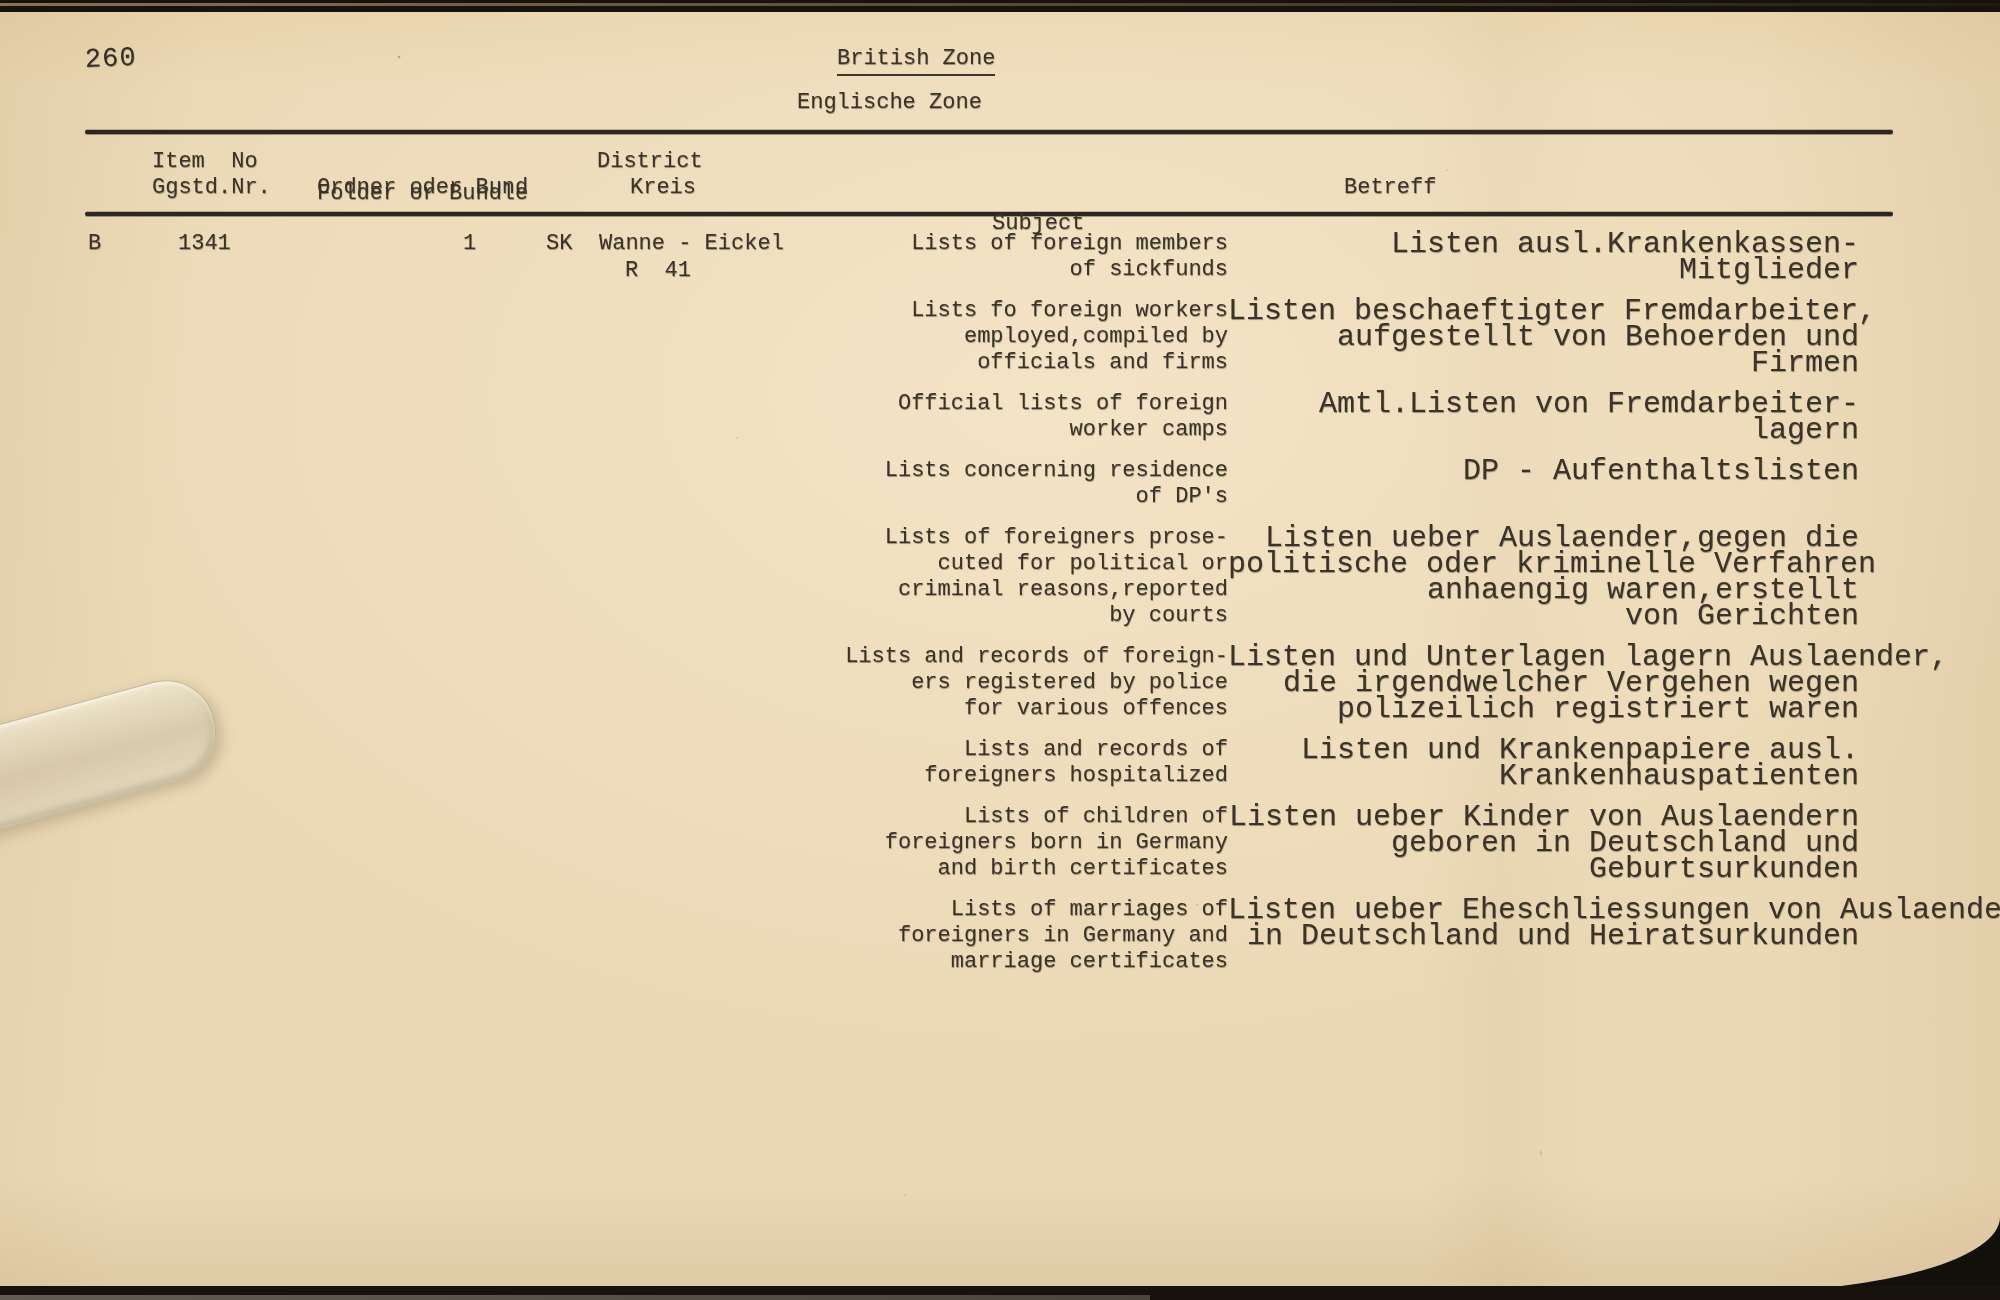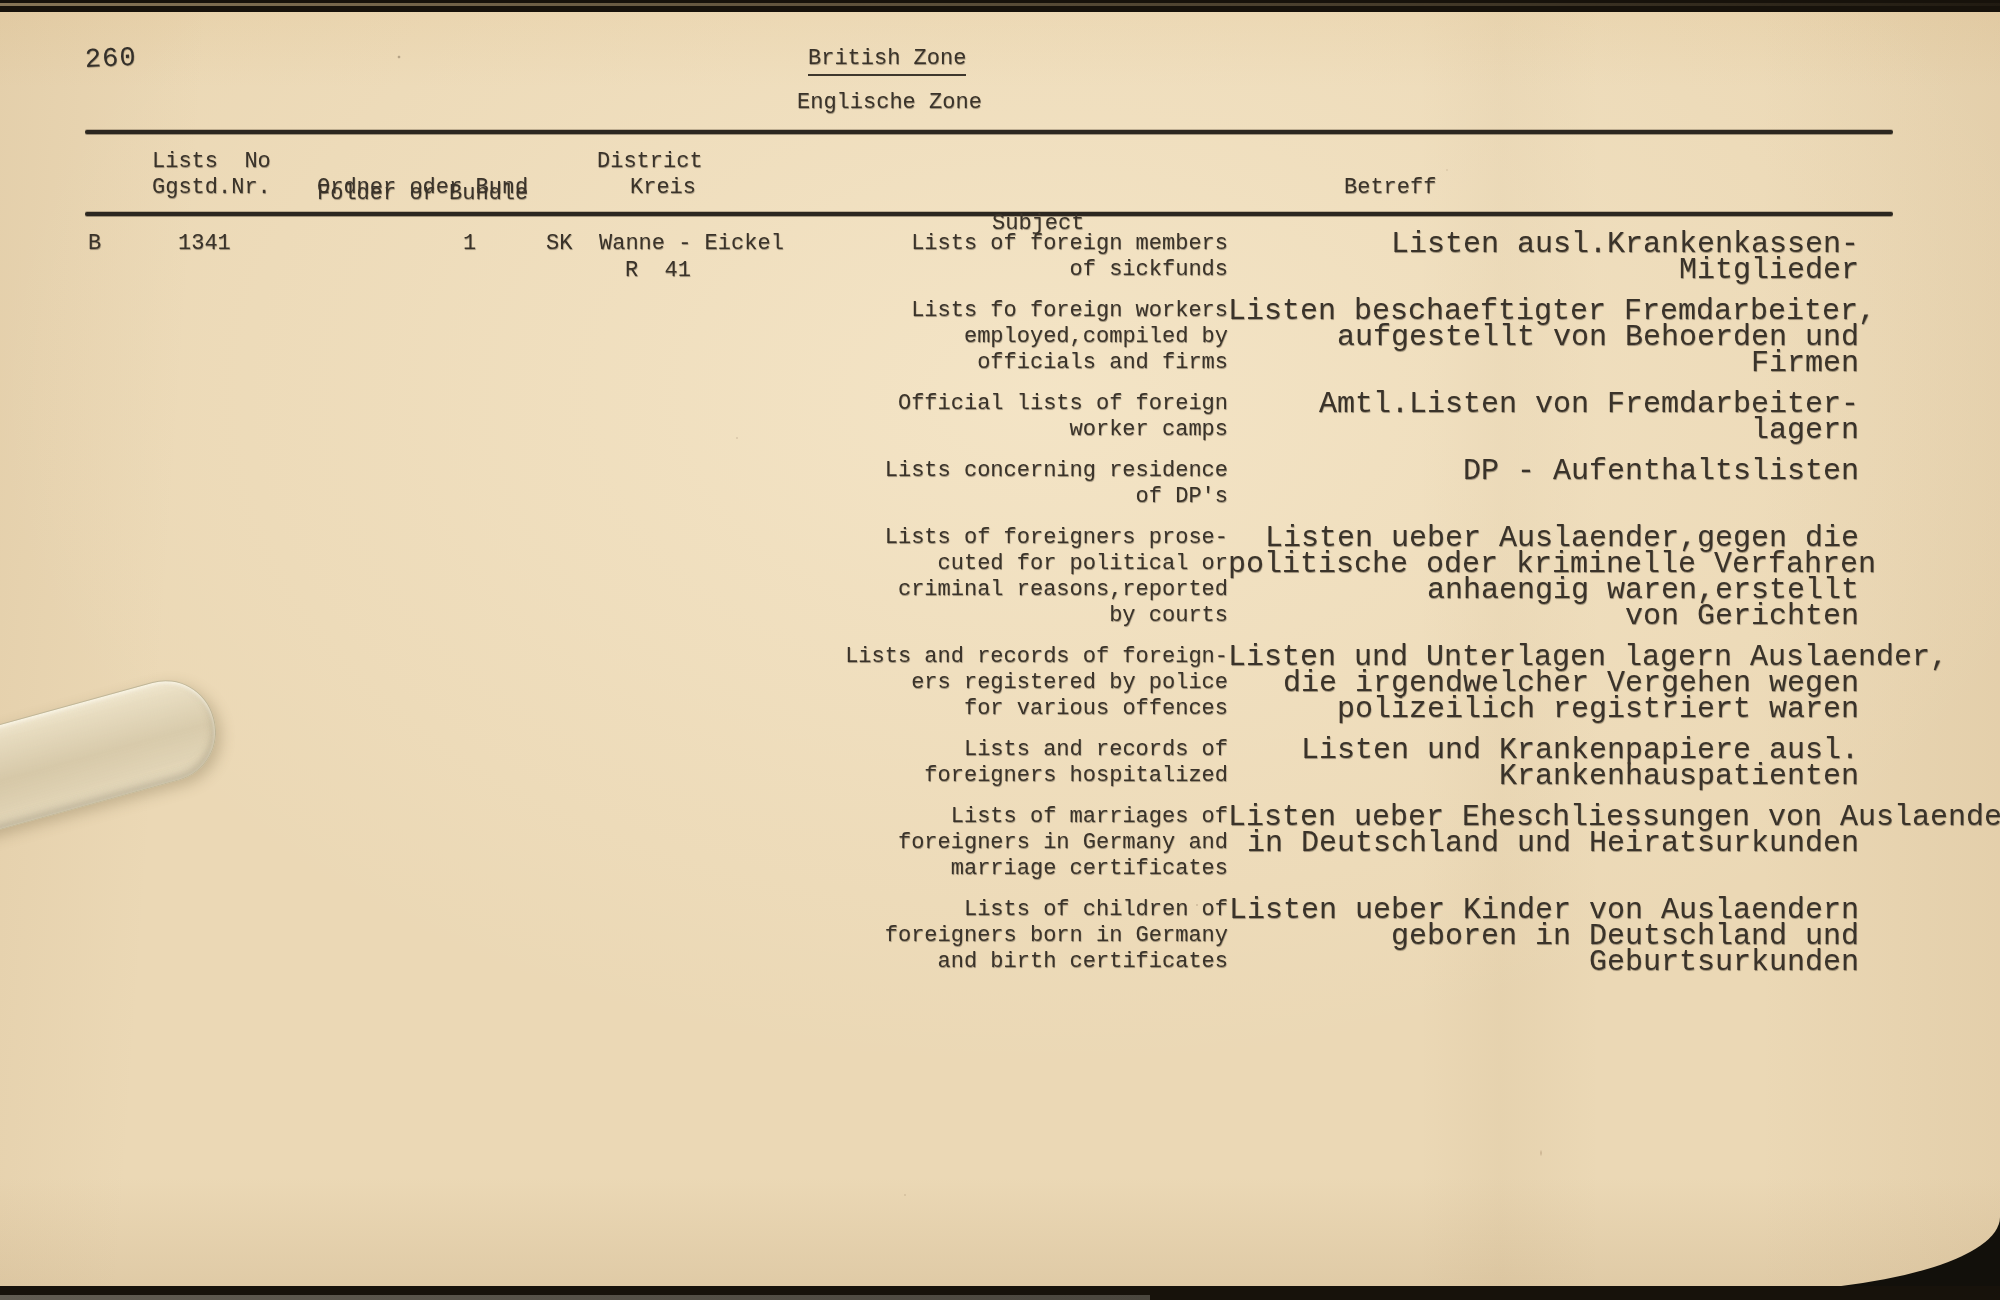--- a/index.html
+++ b/index.html
@@ -37,21 +37,21 @@
     background:linear-gradient(90deg, rgba(208,182,136,0.60), rgba(208,182,136,0.25) 70%, rgba(208,182,136,0.05));}
   .bottom-bar{position:absolute;left:0;top:1286px;width:2000px;height:14px;background:#17120b;}
   .bottom-strip{position:absolute;left:0;bottom:0;width:1150px;height:5px;
     background:linear-gradient(90deg,#615c52,#4a463e);}
   
   .t{
     position:absolute;font-size:22px;line-height:26px;white-space:pre;
     color:#3a332a;text-shadow:0.5px 0.6px 0.7px rgba(56,46,34,0.45);
   }
   .page-number{font-size:27px;letter-spacing:1px;transform:rotate(-2.5deg);color:#34302a;}
-  .title-underline{border-bottom:2px solid #3e372d;padding-bottom:3px;}
+  .title-underline{border-bottom:2px solid #3e372d;padding-bottom:3px;margin-left:29px;}
   
   .rule{position:absolute;left:85px;width:1808px;height:4px;background:#2c2720;
     border-radius:2px;box-shadow:0 1px 0 rgba(72,60,44,0.45), 0 -1px 0 rgba(72,60,44,0.30);}
   .rule-top{top:120px;}
   .rule-bottom{top:202px;}
   
   .entries{position:absolute;left:837px;top:221px;width:1022px;text-align:right;}
   .entry-row{display:flex;margin-bottom:15px;}
   .subject-cell{width:391px;flex:none;font-size:22px;line-height:26px;white-space:pre;
     color:#3a332a;text-shadow:0.5px 0.6px 0.7px rgba(56,46,34,0.45);}
@@ -78,21 +78,21 @@
   <div class="specks"></div>
 
   <div class="t page-number" style="left:85px;top:36px;">260</div>
 
   <div class="t" style="left:808px;top:36px;"><span class="title-underline">British Zone</span></div>
   <div class="t" style="left:797px;top:80px;">Englische Zone</div>
 
   <div class="rule rule-top"></div>
   <div class="rule rule-bottom"></div>
 
-  <div class="t" style="left:152px;top:139px;">Lists  No</div>
+  <div class="t" style="left:152px;top:139px;">Item  No</div>
   <div class="t" style="left:152px;top:165px;">Ggstd.Nr.</div>
 
   <div class="t" style="left:317px;top:139px;margin-top:32px;">Folder or Bundle</div>
   <div class="t" style="left:317px;top:165px;">Ordner oder Bund</div>
 
   <div class="t" style="left:597px;top:139px;font-family:Liberation Mono, monospace;">District</div>
   <div class="t" style="left:630px;top:165px;">Kreis</div>
 
   <div class="t" style="left:992px;top:165px;margin-top:36px;">Subject</div>
   <div class="t" style="left:1344px;top:165px;">Betreff</div>
@@ -148,33 +148,33 @@
 die irgendwelcher Vergehen wegen
 polizeilich registriert waren</div>
     </div>
     <div class="entry-row">
       <div class="subject-cell">Lists and records of
 foreigners hospitalized</div>
       <div class="betreff-cell">Listen und Krankenpapiere ausl.
 Krankenhauspatienten</div>
     </div>
     <div class="entry-row">
-      <div class="subject-cell">Lists of marriages of
-foreigners in Germany and
-marriage certificates</div>
-      <div class="betreff-cell">Listen ueber Eheschliessungen von Auslaendern
-in Deutschland und Heiratsurkunden</div>
-    </div>
-    <div class="entry-row">
       <div class="subject-cell">Lists of children of
 foreigners born in Germany
 and birth certificates</div>
       <div class="betreff-cell">Listen ueber Kinder von Auslaendern
 geboren in Deutschland und
 Geburtsurkunden</div>
+    </div>
+    <div class="entry-row">
+      <div class="subject-cell">Lists of marriages of
+foreigners in Germany and
+marriage certificates</div>
+      <div class="betreff-cell">Listen ueber Eheschliessungen von Auslaendern
+in Deutschland und Heiratsurkunden</div>
     </div>
   </div>
 
   <div class="page-tool"></div>
 </div>
 
 <div class="top-bar">
   <div class="top-bar-line"></div>
 </div>
 <div class="bottom-bar">

